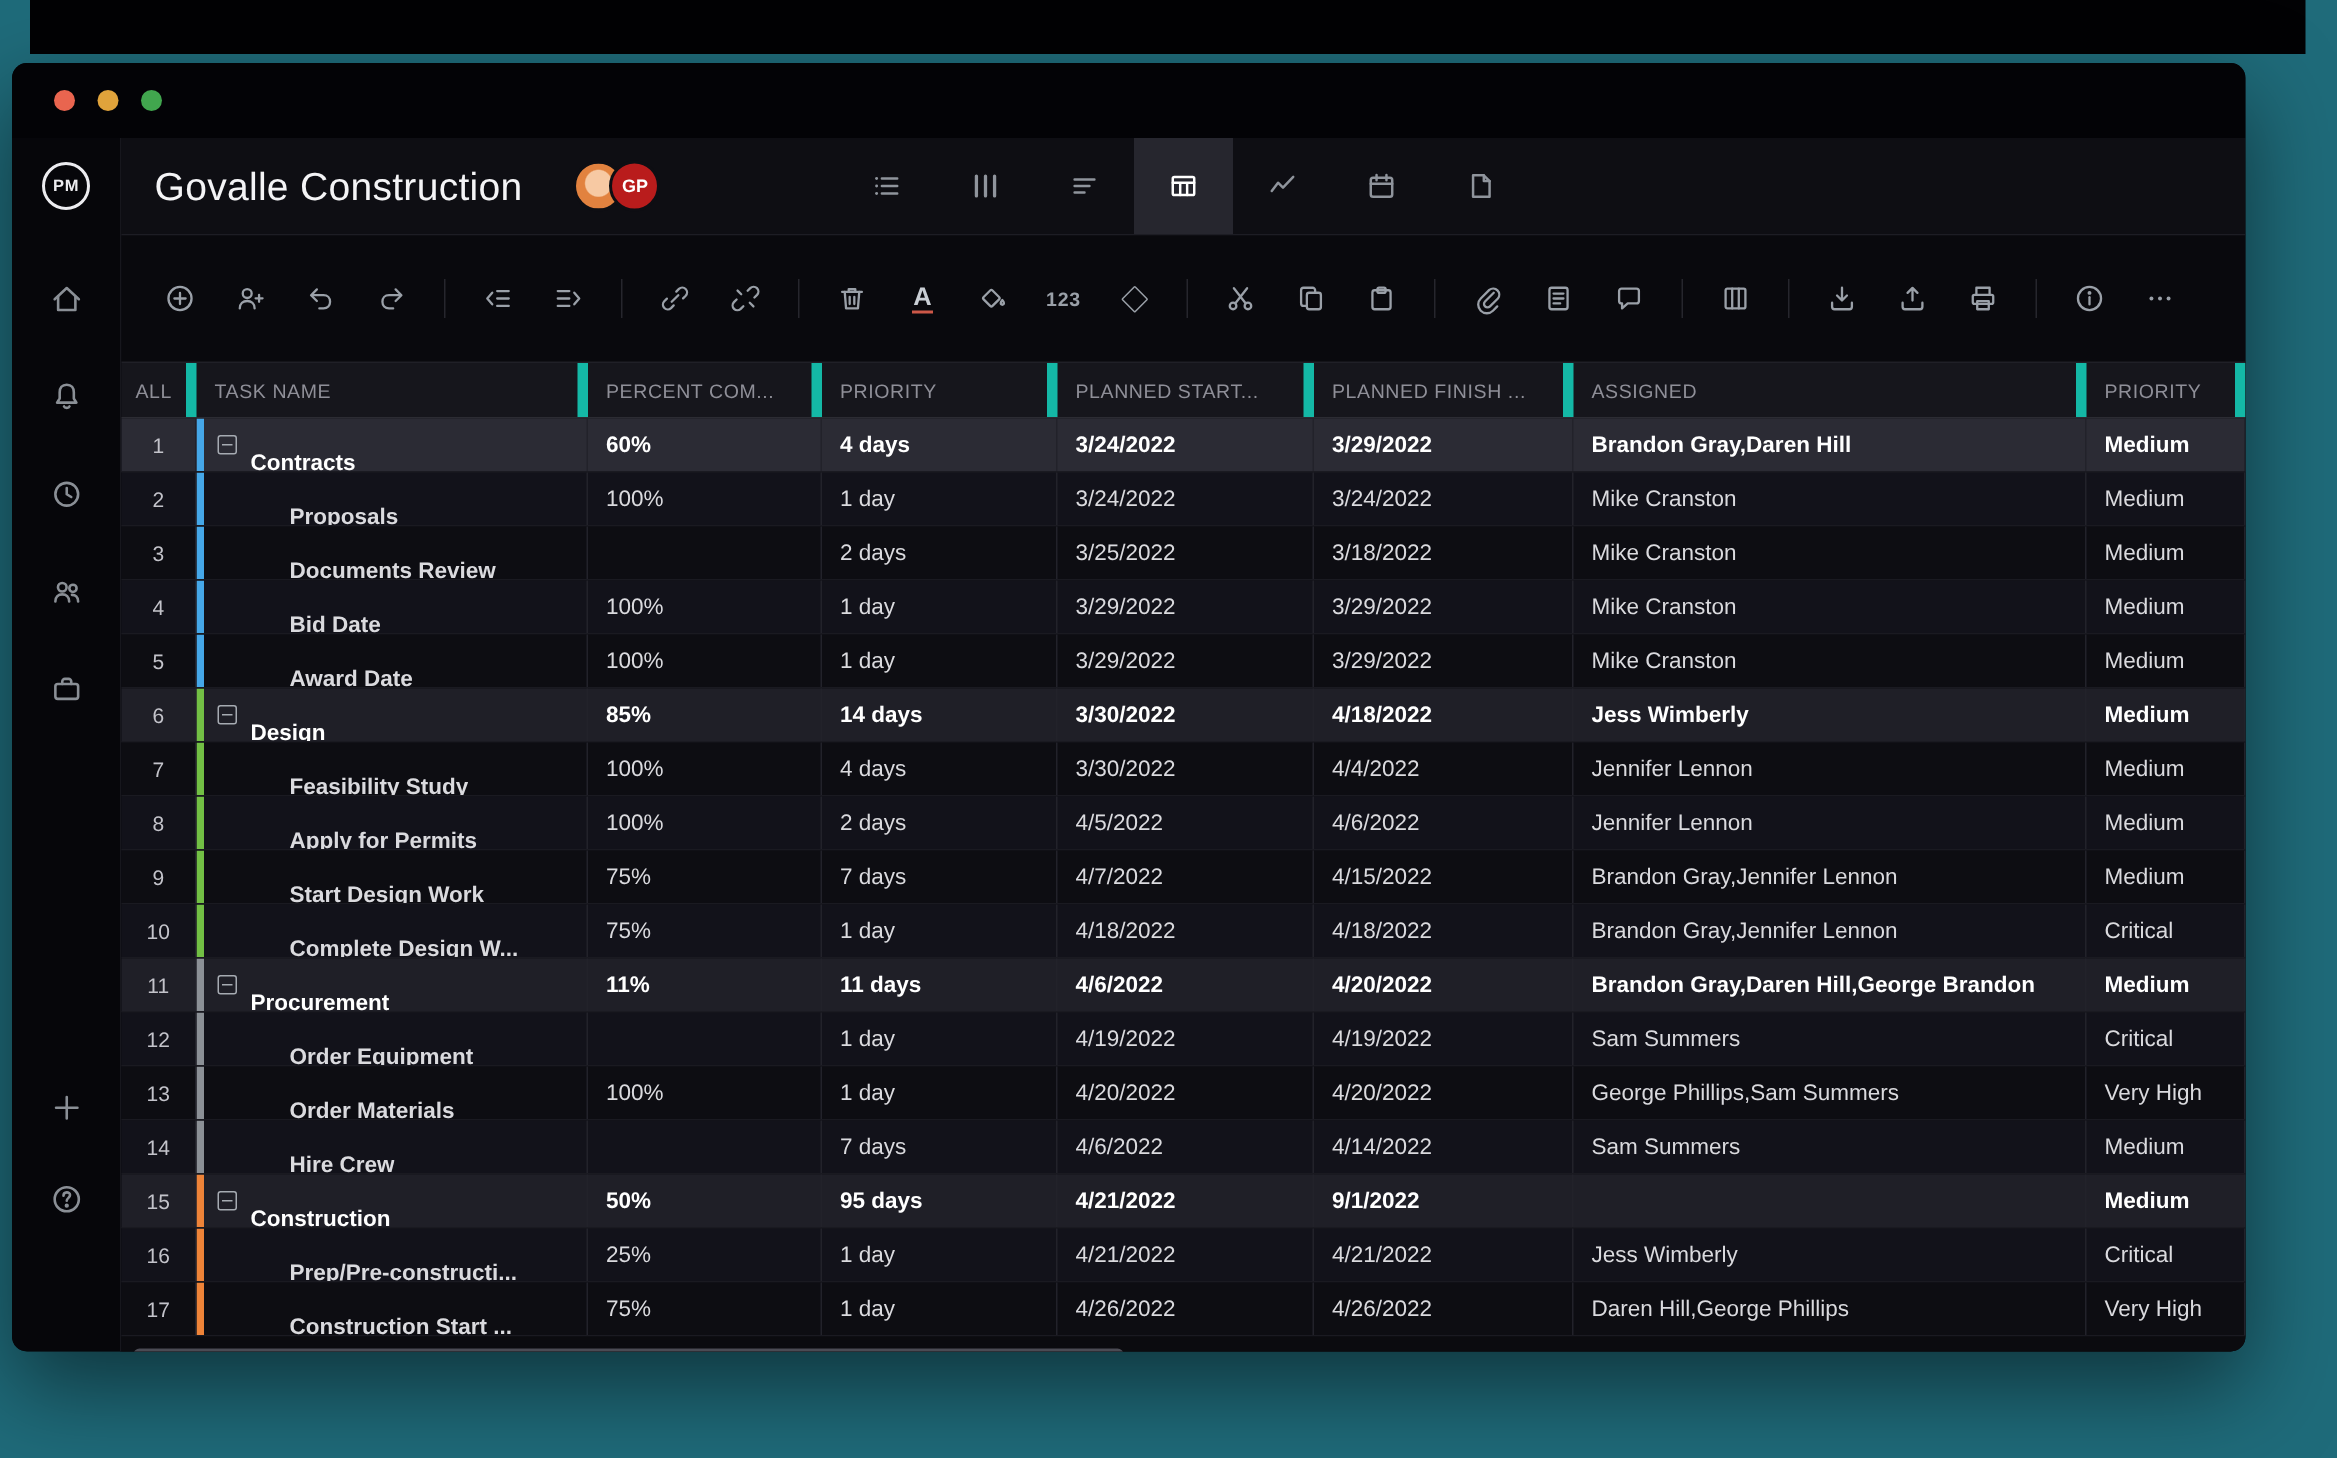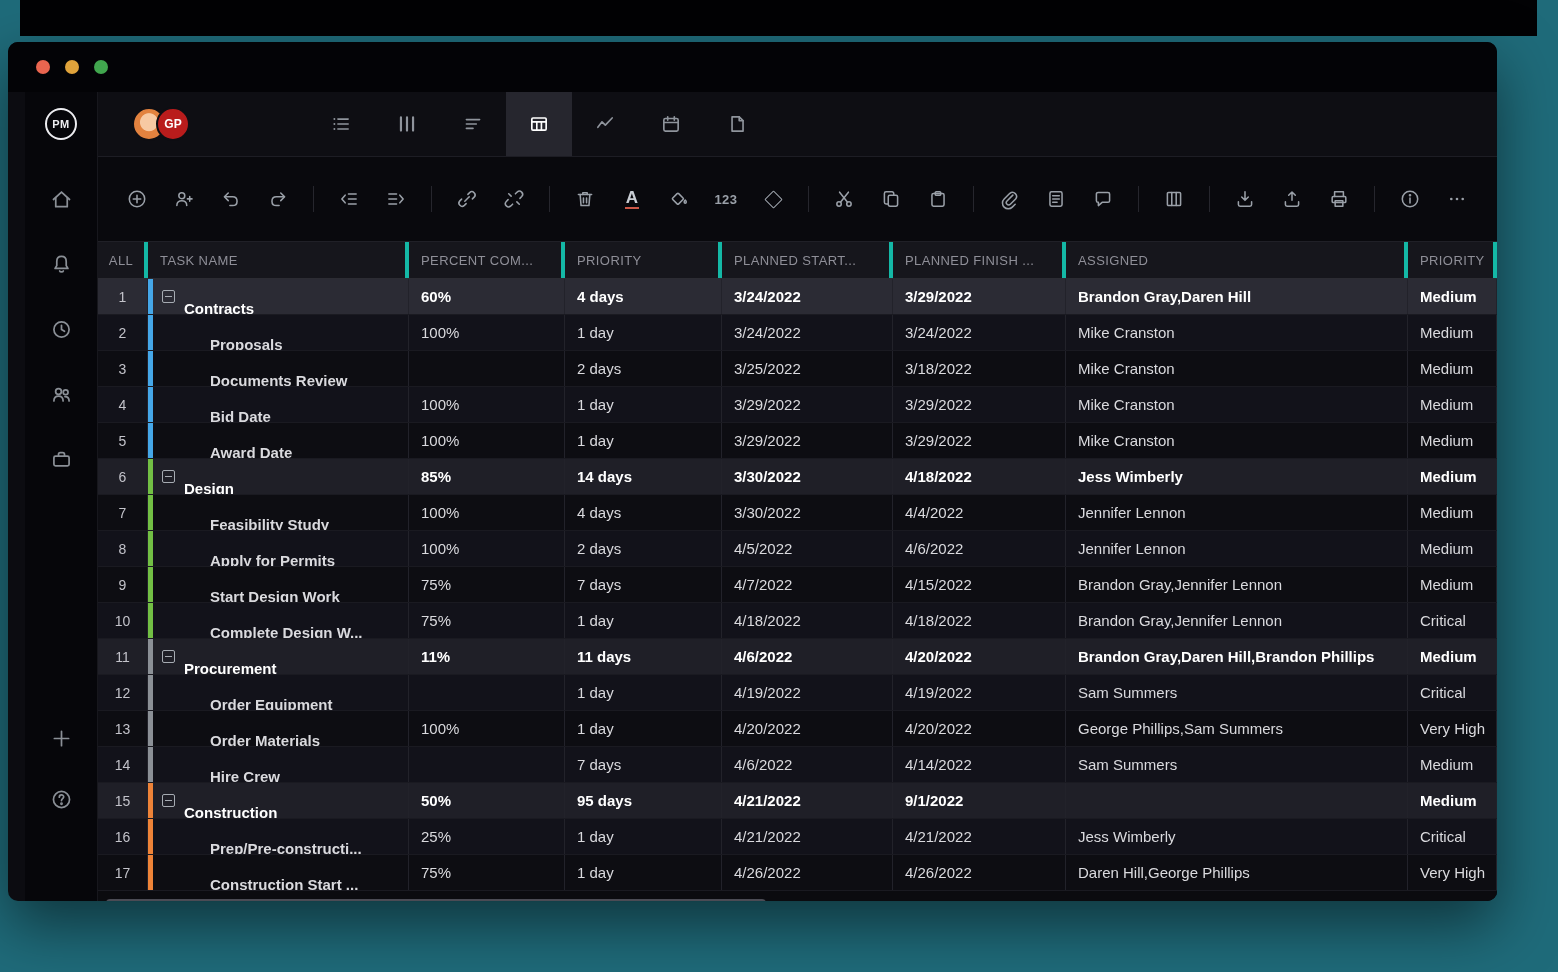--- a/index.html
+++ b/index.html
@@ -18,21 +18,21 @@
     background:#0c0c11;border-radius:10px;overflow:hidden;
     box-shadow:0 24px 60px rgba(0,0,0,.5);
     display:flex;flex-direction:column;
   }
   .titlebar{height:50px;flex:none;background:#030306;display:flex;align-items:center;padding-left:28px;gap:15px;}
   .tl-dot{width:14px;height:14px;border-radius:50%;border:none;padding:0;cursor:pointer;}
   .tl-close{background:#e9654f;}
   .tl-min{background:#e0a33b;}
   .tl-zoom{background:#41a64e;}
 
-  .app-row{flex:1;display:flex;min-height:0;padding-left:17px;}
+  .app-row{flex:1;display:flex;min-height:0;}
 
   
   .rail{width:72px;flex:none;background:#06060a;border-right:1px solid #17171d;display:flex;flex-direction:column;align-items:center;}
   .logo-cell{height:64px;flex:none;display:flex;align-items:center;justify-content:center;width:100%;}
   .logo{width:32px;height:32px;border-radius:50%;border:2px solid #ececf0;color:#ececf0;display:flex;align-items:center;justify-content:center;font-size:11px;font-weight:700;letter-spacing:.5px;box-sizing:border-box;}
   .rail-nav{display:flex;flex-direction:column;align-items:center;gap:42px;margin-top:32px;color:#8a8f96;}
   .rail-bottom{margin-top:auto;display:flex;flex-direction:column;align-items:center;gap:38px;margin-bottom:22px;color:#8a8f96;}
   .rail button{background:none;border:none;color:inherit;padding:0;cursor:pointer;display:flex;}
   .rail svg{width:23px;height:23px;fill:none;stroke:currentColor;stroke-width:1.5;stroke-linecap:round;stroke-linejoin:round;}
   .avatar-sm{width:30px;height:30px;border-radius:50%;background:radial-gradient(circle at 50% 44%,#f7c9a3 38%,#e2823f 42%);border:none;cursor:pointer;}
@@ -57,21 +57,21 @@
   .tb svg{width:22px;height:22px;fill:none;stroke:currentColor;stroke-width:1.4;stroke-linecap:round;stroke-linejoin:round;}
   .tb-div{width:1px;height:26px;background:#26262d;margin:0 9px;flex:none;}
   .fc{font-size:17px;font-weight:600;color:#c9ced4;border-bottom:2px solid #cd5848;line-height:1;padding:0 1px 1px;}
   .n123{font-size:13px;font-weight:700;letter-spacing:.5px;}
   .dm{width:11px;height:11px;border:1.6px solid currentColor;transform:rotate(45deg);border-radius:1px;}
 
   
   .table-wrap{flex:1;display:flex;flex-direction:column;min-height:0;background:#0c0c11;}
   .thead,.trow{display:grid;grid-template-columns:50px 261px 156px 157px 171px 173px 342px minmax(0,1fr);}
   .thead{height:36px;flex:none;background:#16161c;border-bottom:1px solid #2c2c33;color:#8f8f98;font-size:13px;letter-spacing:.4px;}
-  .thead .cell{display:flex;align-items:center;padding-left:12px;border-right:4px solid #14b8a6;overflow:hidden;white-space:nowrap;}
+  .thead .cell{display:flex;align-items:center;padding-left:12px;border-right:7px solid #14b8a6;overflow:hidden;white-space:nowrap;}
   .thead .cell.ctr{justify-content:center;padding-left:0;}
   .tbody{flex:none;}
   .trow{height:35px;font-size:15px;color:#dadade;background:#0d0d12;border-bottom:1px solid #1a1a21;cursor:pointer;}
   .trow.alt{background:#12121a;}
   .trow.group{background:#1f1f27;font-weight:700;color:#fff;}
   .trow.selected{background:#2b2b34;}
   .trow .cell{display:flex;align-items:center;padding-left:12px;border-right:1px solid #22222a;overflow:hidden;white-space:nowrap;}
   .trow .cell.num{justify-content:center;padding-left:0;color:#c3c3ca;font-size:14px;font-weight:400;}
   .trow .cell.name{position:relative;padding-left:14px;}
   .trow .cell.name.child{padding-left:62px;font-weight:bold;}
@@ -150,20 +150,21 @@
               <circle cx="10" cy="13.7" r="0.5" fill="currentColor"></circle>
             </svg>
         </button>
         <button class="avatar-sm"></button>
       </div>
     </div>
 
     <div class="main">
 
       <div class="hdr">
+        <div class="proj-title">Govalle Construction</div>
         <div class="avatars">
           <button class="avatar-img"></button>
           <button class="avatar-gp">GP</button>
         </div>
         <div class="views">
           <button class="vitem">
             <svg viewBox="0 0 20 20">
                 <path d="M7.2 5.5 H16.5 M7.2 10 H16.5 M7.2 14.5 H16.5"></path>
                 <circle cx="4" cy="5.5" r="0.9" fill="currentColor" stroke="none"></circle>
                 <circle cx="4" cy="10" r="0.9" fill="currentColor" stroke="none"></circle>
@@ -521,21 +522,21 @@
     <div class="cell num">11</div>
     <div class="cell name">
       <span class="bar" style="background: rgb(139, 144, 150);"></span>
       <span class="collapse"></span>
       <span class="nm">Procurement</span>
     </div>
     <div class="cell">11%</div>
     <div class="cell">11 days</div>
     <div class="cell">4/6/2022</div>
     <div class="cell">4/20/2022</div>
-    <div class="cell">Brandon Gray,Daren Hill,Brandon Phillips</div>
+    <div class="cell">Brandon Gray,Daren Hill,George Brandon</div>
     <div class="cell">Medium</div>
   </div>
             <div class="trow alt">
     <div class="cell num">12</div>
     <div class="cell name child">
       <span class="bar" style="background: rgb(139, 144, 150);"></span>
 
       <span class="nm">Order Equipment</span>
     </div>
     <div class="cell"></div>

